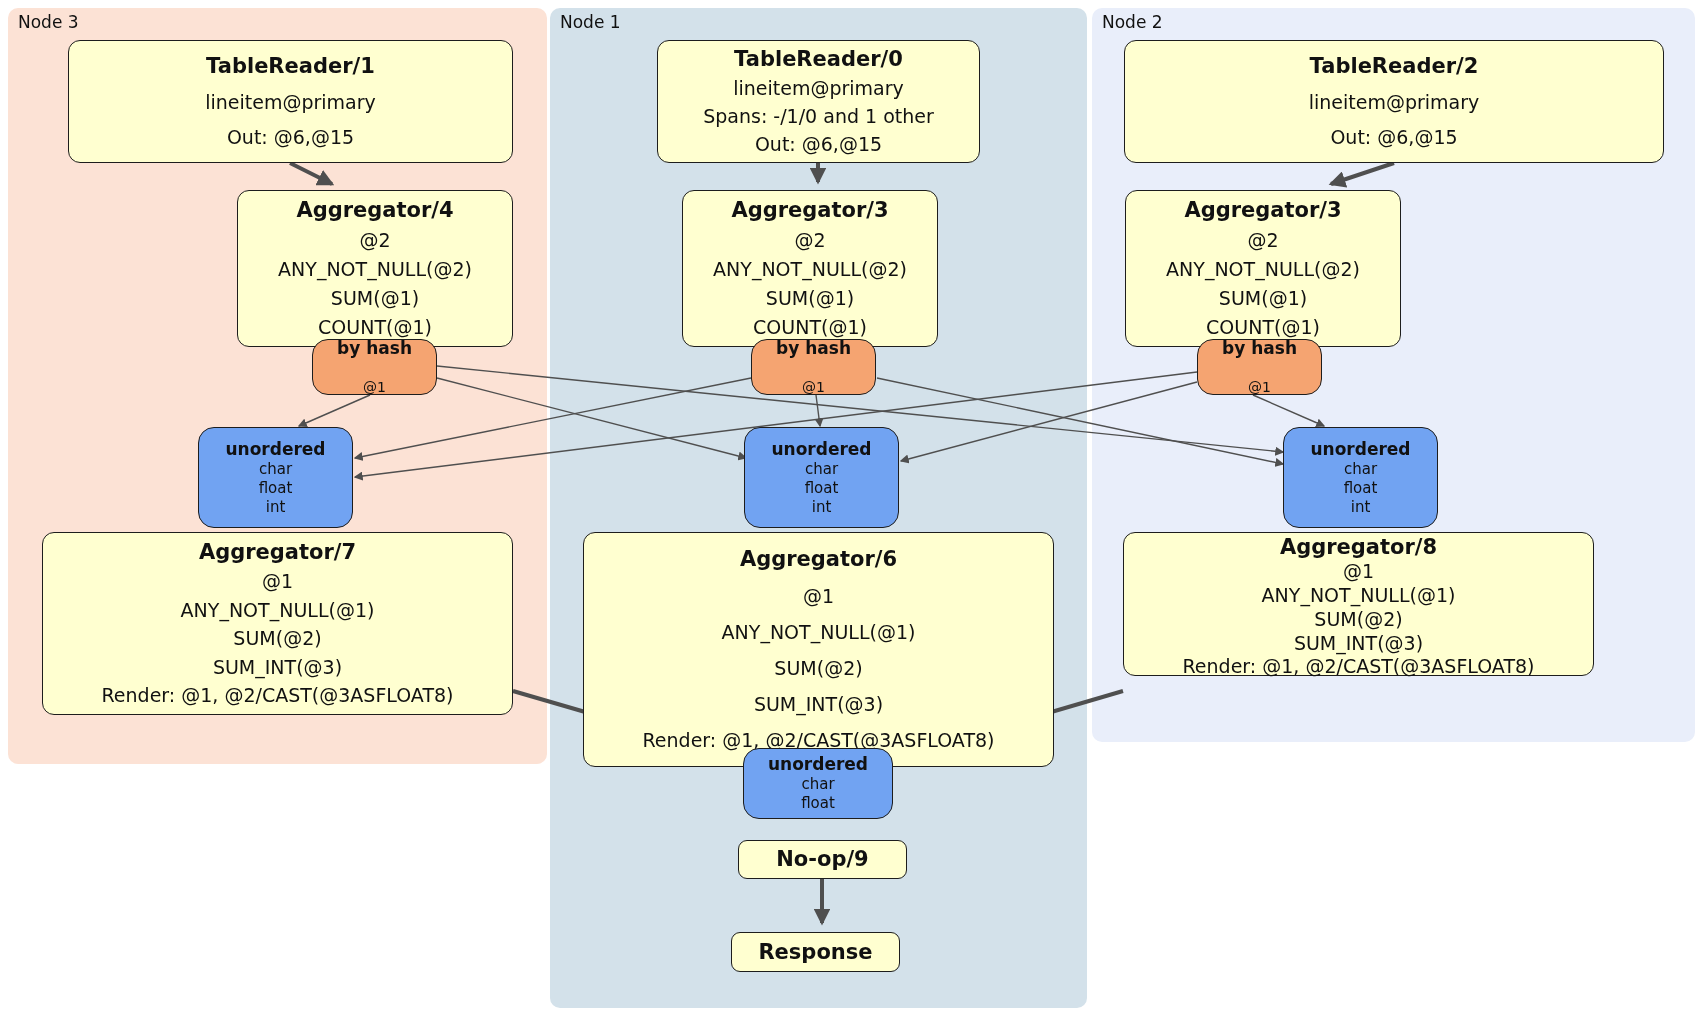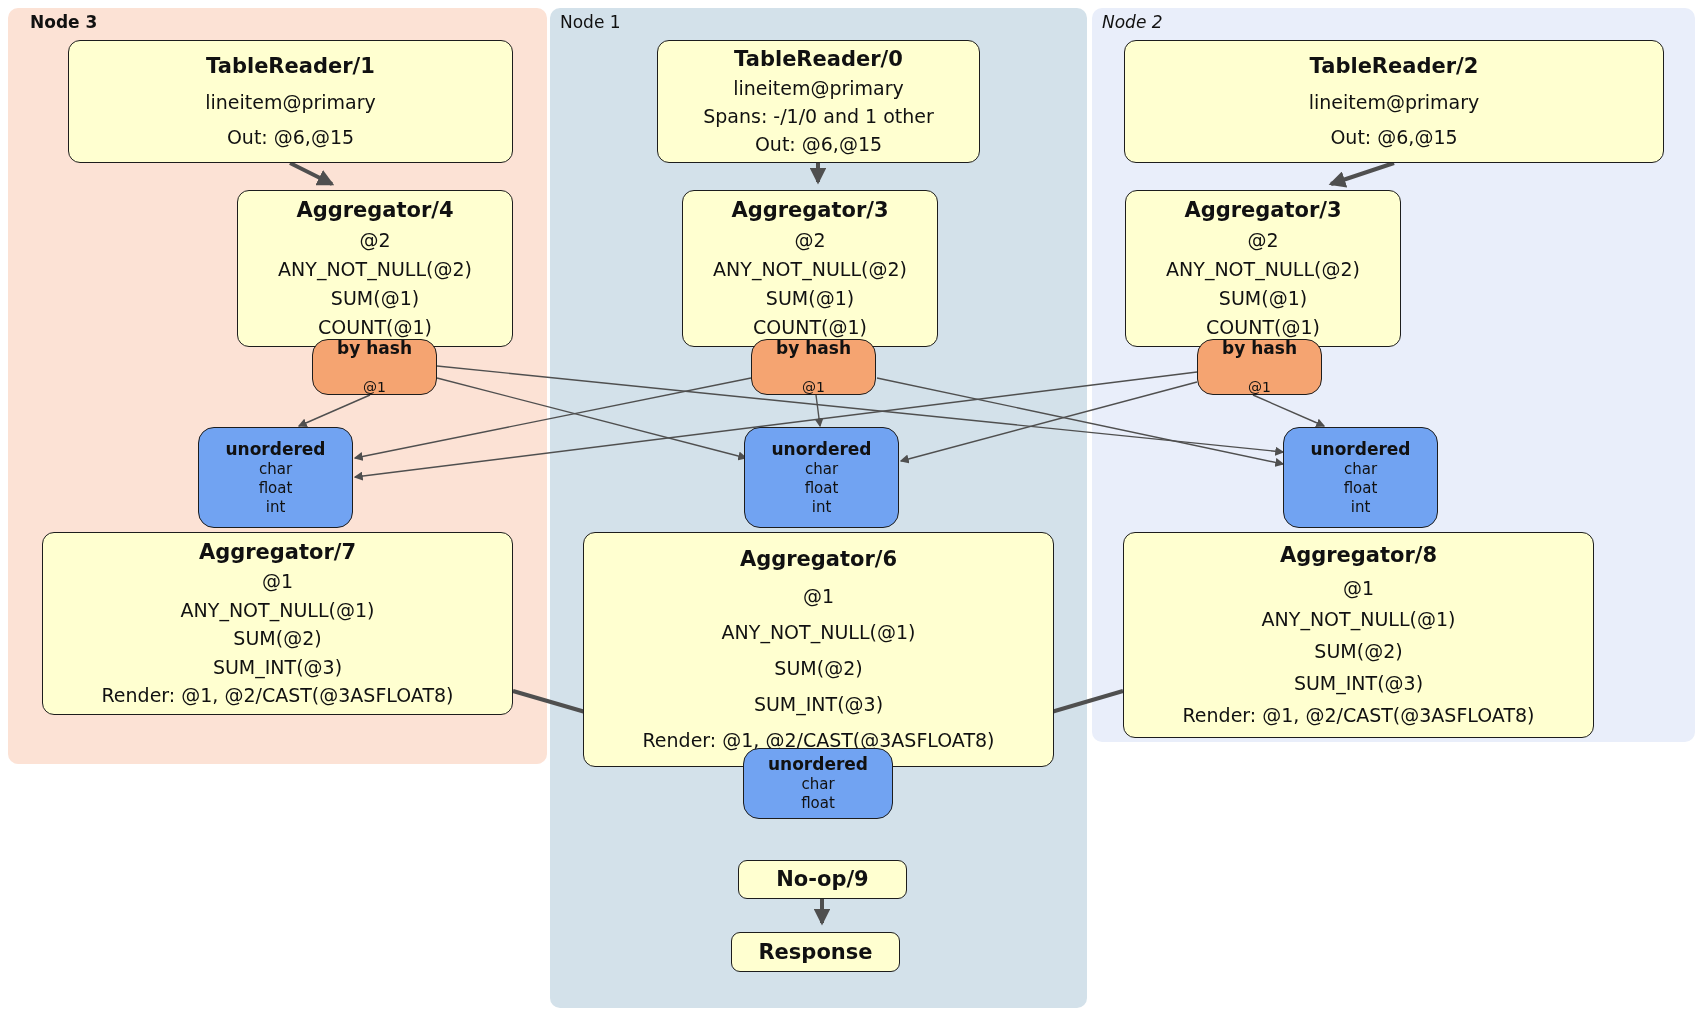--- a/index.html
+++ b/index.html
@@ -50,23 +50,23 @@
 </style>
 </head>
 <body>
 
 <div class="canvas">
 
   <div class="region" id="region-node3"></div>
   <div class="region" id="region-node1"></div>
   <div class="region" id="region-node2"></div>
 
-  <div class="region-label" style="left:30px;top:12px;font-weight:bold;">Node 3</div>
+  <div class="region-label" style="left:18px;top:12px;">Node 3</div>
   <div class="region-label" style="left:560px;top:12px;">Node 1</div>
-  <div class="region-label" style="left:1102px;top:12px;font-style:italic;">Node 2</div>
+  <div class="region-label" style="left:1102px;top:12px;">Node 2</div>
 
   <svg class="edges" width="1706" height="1016" viewBox="0 0 1706 1016">
     <defs>
       <marker id="ah-thick" viewBox="0 0 10 10" refX="8.5" refY="5" markerWidth="4.2" markerHeight="4.2" orient="auto">
         <path d="M0,0 L10,5 L0,10 z"></path>
       </marker>
       <marker id="ah-thin" viewBox="0 0 10 10" refX="8.5" refY="5" markerWidth="6.5" markerHeight="6.5" orient="auto">
         <path d="M0,0 L10,5 L0,10 z"></path>
       </marker>
     </defs>
@@ -152,21 +152,21 @@
     <div class="pbox-line">ANY_NOT_NULL(@1)</div>
     <div class="pbox-line">SUM(@2)</div>
     <div class="pbox-line">SUM_INT(@3)</div>
     <div class="pbox-line">Render: @1, @2/CAST(@3ASFLOAT8)</div>
   </div>
   <div class="pbox sync" style="left:743px;top:748px;width:150px;height:71px;">
     <div class="pbox-title">unordered</div>
     <div class="pbox-line">char</div>
     <div class="pbox-line">float</div>
   </div>
-  <div class="pbox" style="left:738px;top:860px;width:169px;height:39px;border-radius:9px;">
+  <div class="pbox" style="left:738px;top:840px;width:169px;height:39px;border-radius:9px;">
     <div class="pbox-title">No-op/9</div>
   </div>
   <div class="pbox" style="left:731px;top:932px;width:169px;height:40px;border-radius:9px;">
     <div class="pbox-title">Response</div>
   </div>
 
   <div class="pbox" style="left:1124px;top:40px;width:540px;height:123px;">
     <div class="pbox-title">TableReader/2</div>
     <div class="pbox-line">lineitem@primary</div>
     <div class="pbox-line">Out: @6,@15</div>
@@ -181,21 +181,21 @@
   <div class="pbox router" style="left:1197px;top:339px;width:125px;height:56px;">
     <div class="pbox-title">by hash</div>
     <div class="pbox-line">@1</div>
   </div>
   <div class="pbox sync" style="left:1283px;top:427px;width:155px;height:101px;">
     <div class="pbox-title">unordered</div>
     <div class="pbox-line">char</div>
     <div class="pbox-line">float</div>
     <div class="pbox-line">int</div>
   </div>
-  <div class="pbox" style="left:1123px;top:532px;width:471px;height:206px;">
+  <div class="pbox" style="left:1123px;top:532px;width:471px;height:144px;">
     <div class="pbox-title">Aggregator/8</div>
     <div class="pbox-line">@1</div>
     <div class="pbox-line">ANY_NOT_NULL(@1)</div>
     <div class="pbox-line">SUM(@2)</div>
     <div class="pbox-line">SUM_INT(@3)</div>
     <div class="pbox-line">Render: @1, @2/CAST(@3ASFLOAT8)</div>
   </div>
 
 </div>
 

